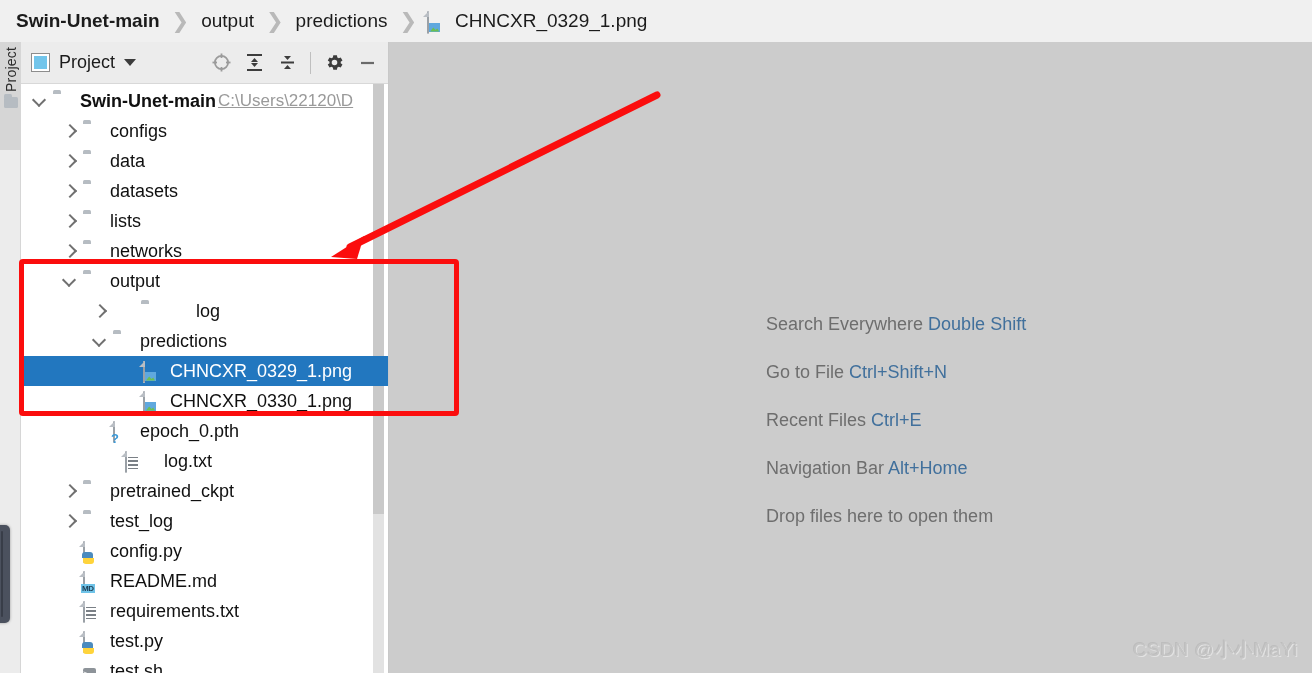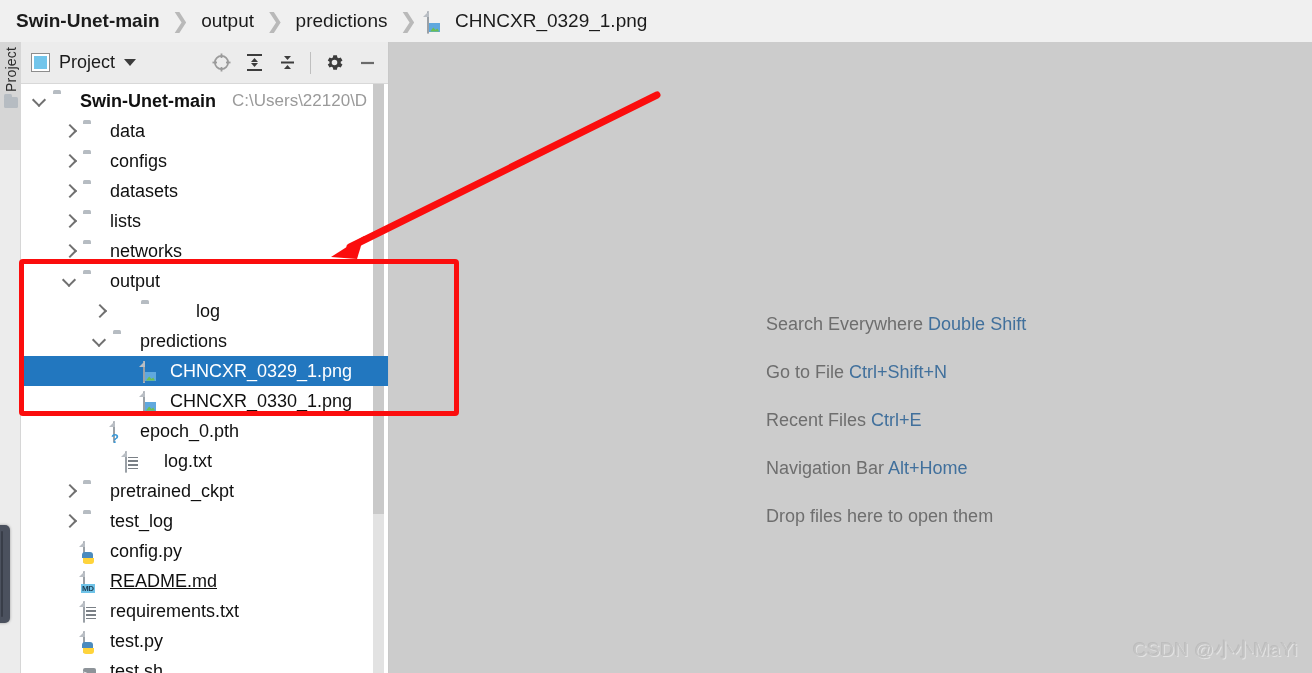--- a/index.html
+++ b/index.html
@@ -106,21 +106,21 @@
   .arrow::before {
     content: ""; position: absolute; left: 2px; top: 1px;
     width: 8px; height: 8px;
     border-right: 2px solid #707070; border-bottom: 2px solid #707070;
     transform: rotate(-45deg);
   }
   .arrow.open::before { transform: rotate(45deg); left: 1px; top: 0px; }
   .row.selected .arrow::before { border-color: #ffffff; }
   .label { margin-left: 8px; }
   .label.bold { font-weight: bold; }
-  .path-hint { color: #9a9a9a; margin-left: 16px; font-size: 17px; }
+  .path-hint { color: #9a9a9a; margin-left: 2px; font-size: 17px; text-decoration: underline; }
 
   
   .ico { width: 19px; height: 19px; flex: 0 0 19px; position: relative; display:inline-block;}
   .folder {
     width: 19px; height: 15px; background: #b6bcc2; border-radius: 1.5px;
     position: relative; top: 1px;
   }
   .folder::before {
     content: ""; position: absolute; left: 0; top: -3px; width: 8px; height: 4px;
     background: #b6bcc2; border-radius: 1.5px 1.5px 0 0;
@@ -293,26 +293,26 @@
       <div class="tree-scroll-thumb"></div>
     <div class="row" style="padding-left: 12px;">
           <span class="arrow open"></span>
           <span class="ico"><span class="folder"></span></span>
           <span class="label bold">Swin-Unet-main</span>
           <span class="path-hint">C:\Users\22120\D</span>
         </div>
         <div class="row" style="padding-left: 42px;">
           <span class="arrow"></span>
           <span class="ico"><span class="folder"></span></span>
+          <span class="label">configs</span>
+        </div>
+        <div class="row" style="padding-left: 42px;">
+          <span class="arrow"></span>
+          <span class="ico"><span class="folder"></span></span>
           <span class="label">data</span>
-        </div>
-        <div class="row" style="padding-left: 42px;">
-          <span class="arrow"></span>
-          <span class="ico"><span class="folder"></span></span>
-          <span class="label">configs</span>
         </div>
         <div class="row" style="padding-left: 42px;">
           <span class="arrow"></span>
           <span class="ico"><span class="folder"></span></span>
           <span class="label">datasets</span>
         </div>
         <div class="row" style="padding-left: 42px;">
           <span class="arrow"></span>
           <span class="ico"><span class="folder"></span></span>
           <span class="label">lists</span>
@@ -370,21 +370,21 @@
         <div class="row" style="padding-left: 42px;">
           <span class="arrow"></span>
           <span class="ico"><span class="folder"></span></span>
           <span class="label">test_log</span>
         </div>
         <div class="row" style="padding-left: 42px;">
           <span class="arrow none"></span>
           <span class="ico"><span class="doc"><span class="py-snake"></span></span></span>
           <span class="label">config.py</span>
         </div>
-        <div class="row" style="padding-left: 42px; text-decoration: underline;">
+        <div class="row" style="padding-left: 42px;">
           <span class="arrow none"></span>
           <span class="ico"><span class="doc"><span class="md-badge">MD</span></span></span>
           <span class="label">README.md</span>
         </div>
         <div class="row" style="padding-left: 42px;">
           <span class="arrow none"></span>
           <span class="ico"><span class="doc"><span class="lines">
                 <i></i>
                 <i></i>
                 <i></i>

